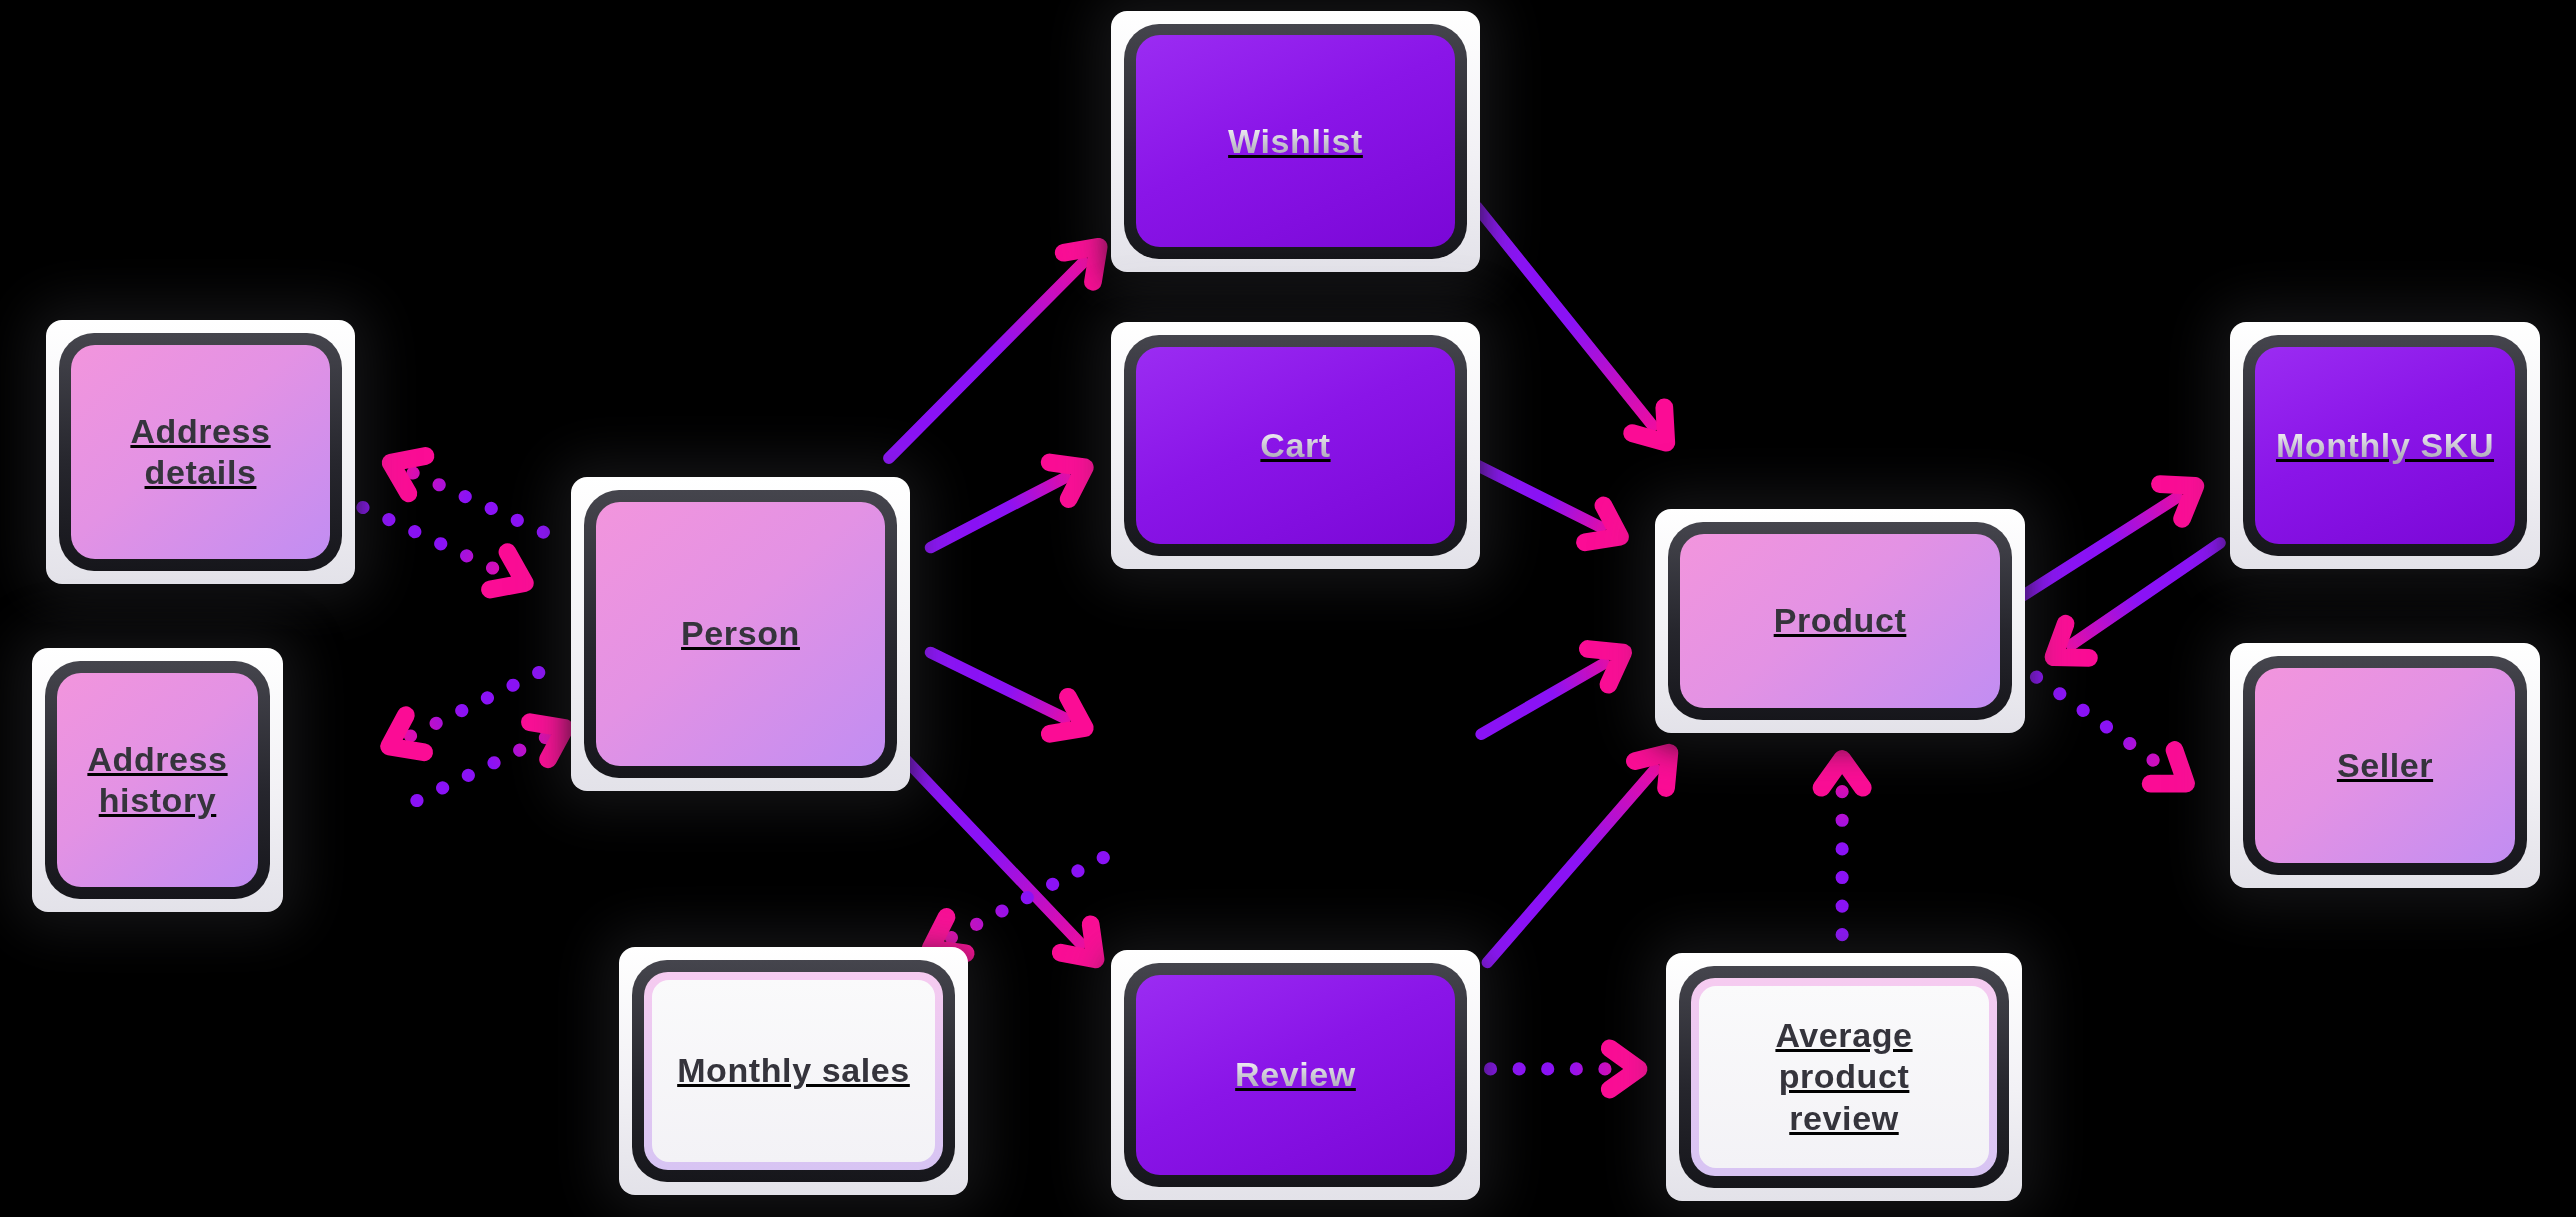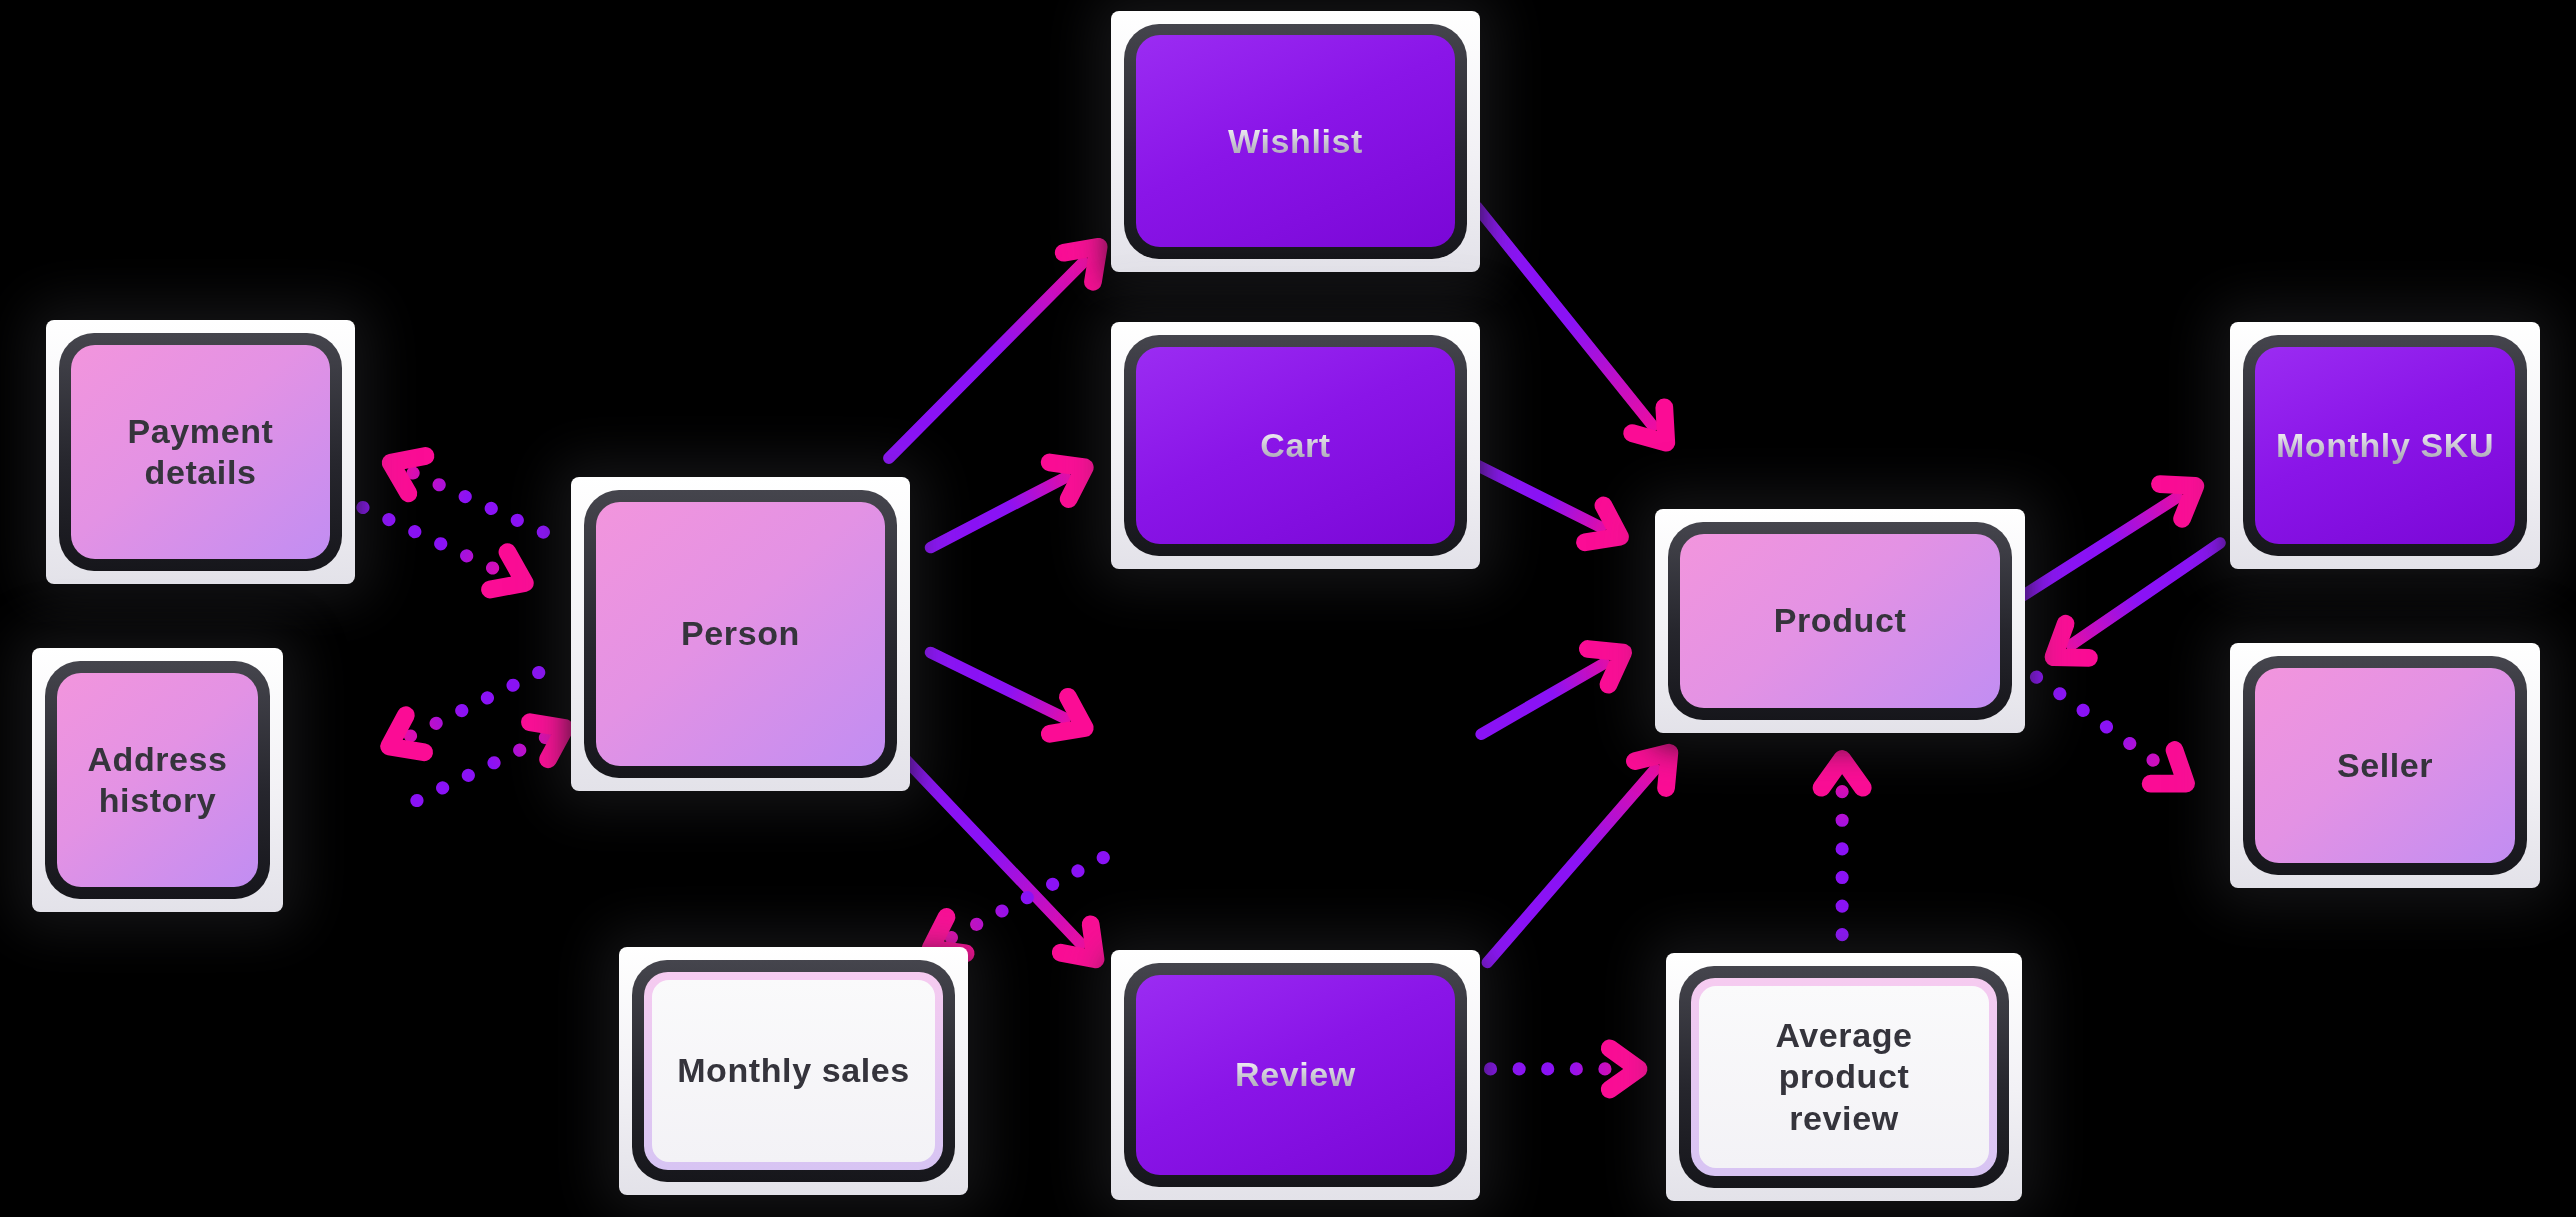--- a/index.html
+++ b/index.html
@@ -18,24 +18,25 @@
   #edges-layer {
     position: absolute;
     left: 0; top: 0;
     width: 2576px;
     height: 1217px;
   }
   
   .node {
     position: absolute;
     box-sizing: border-box;
-    border-radius: 8px;
+    border-radius: 16px;
     background: linear-gradient(180deg, #ffffff 0%, #f2f1f5 55%, #e3e2e9 100%);
     padding: 13px;
     box-shadow: 0 0 54px 17px rgba(125,125,138,0.17), 0 10.8px 31px rgba(0,0,0,0.85);
+    text-decoration: underline;
   }
   .node-border {
     box-sizing: border-box;
     width: 100%;
     height: 100%;
     border-radius: 35px;
     background: linear-gradient(180deg, #45454d 0%, #26262d 55%, #16161b 100%);
     padding: 11.6px;
   }
   .node-fill {
@@ -262,21 +263,21 @@
       </g>
       <g>
         <line x1="2640" y1="878" x2="2816.072922747969" y2="1003.2477491712358" stroke="url(#eg17)" stroke-linecap="round" stroke-width="17" stroke-dasharray="0.1 37"></line>
         <path d="M 2788.0 1016.1 L 2834 1016 L 2819.0 972.5" fill="none" stroke="#fb0c95" stroke-width="23" stroke-linecap="round" stroke-linejoin="round"></path>
       </g>
     </svg>
 <div class="node v-pink" style="left: 46px; top: 320px; width: 309px; height: 264px;">
     <div class="node-border">
       <div class="node-fill">
         <div class="node-core">
-          <span class="label">Payment details</span>
+          <span class="label">Address details</span>
         </div>
       </div>
     </div>
   </div>
     <div class="node v-pink" style="left: 32px; top: 648px; width: 251px; height: 264px;">
     <div class="node-border">
       <div class="node-fill">
         <div class="node-core">
           <span class="label">Address history</span>
         </div>

